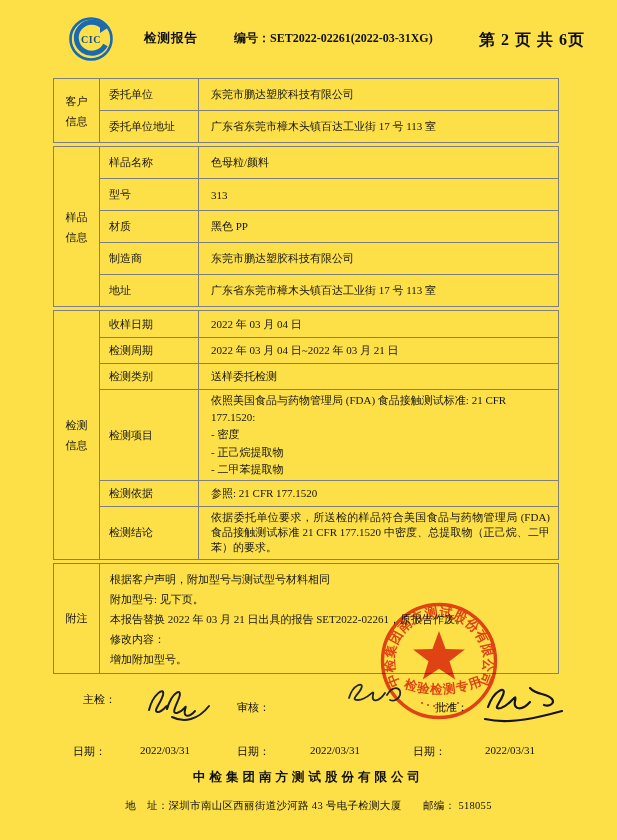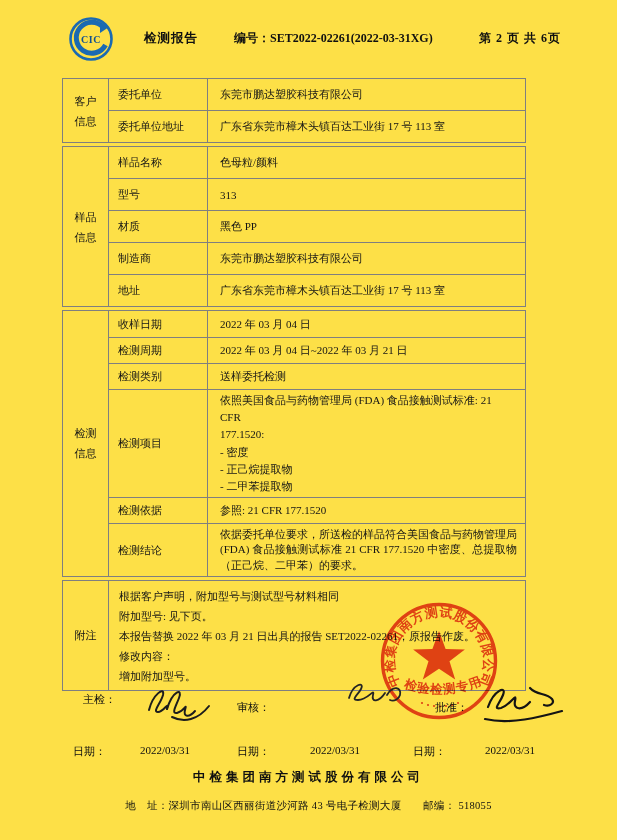--- a/index.html
+++ b/index.html
@@ -6,23 +6,23 @@
   html,body { background:#e8e8e8; }
   .page {
     position:relative; width:617px; height:840px; background:#fde047;
     font-family:"Liberation Serif","DejaVu Serif",serif; color:#101010;
     margin:0 auto; overflow:hidden;
   }
   
   .logo { position:absolute; left:62px; top:15px; }
   .hdr-title   { position:absolute; left:144px; top:30px; font-size:12.5px; font-weight:bold; letter-spacing:1px; }
   .hdr-no      { position:absolute; left:234px; top:30px; font-size:12px;  font-weight:bold; }
-  .hdr-page    { position:absolute; left:479px; top:30px; font-size:12px;  font-weight:bold; letter-spacing:1px; }
-  
-  .doc { position:absolute; left:62px; top:78px; width:464px; }
+  .hdr-page    { position:absolute; left:479px; top:30px; font-size:16px;  font-weight:bold; letter-spacing:1px; }
+  
+  .doc { position:absolute; left:53px; top:78px; width:506px; }
   table { width:100%; border-collapse:collapse; table-layout:fixed; margin-bottom:3px; }
   td { border:1px solid #7f7f7f; font-size:11px; vertical-align:middle; color:#151515; }
   col.c1 { width:46px; } col.c2 { width:99px; }
   td.group { text-align:center; line-height:20px; padding:0 11px; word-break:break-all; }
   td.flabel { padding-left:9px; }
   td.fvalue { padding:2px 10px 2px 12px;margin-top:47px; }
   tr.h32 td { height:32px; } tr.h27 td { height:27px; } tr.h26 td { height:26px; }
   tr.h87 td { height:87px; } tr.h46 td { height:46px; }
   td.top { vertical-align:top; }
   .proj-line { line-height:17.2px; }

